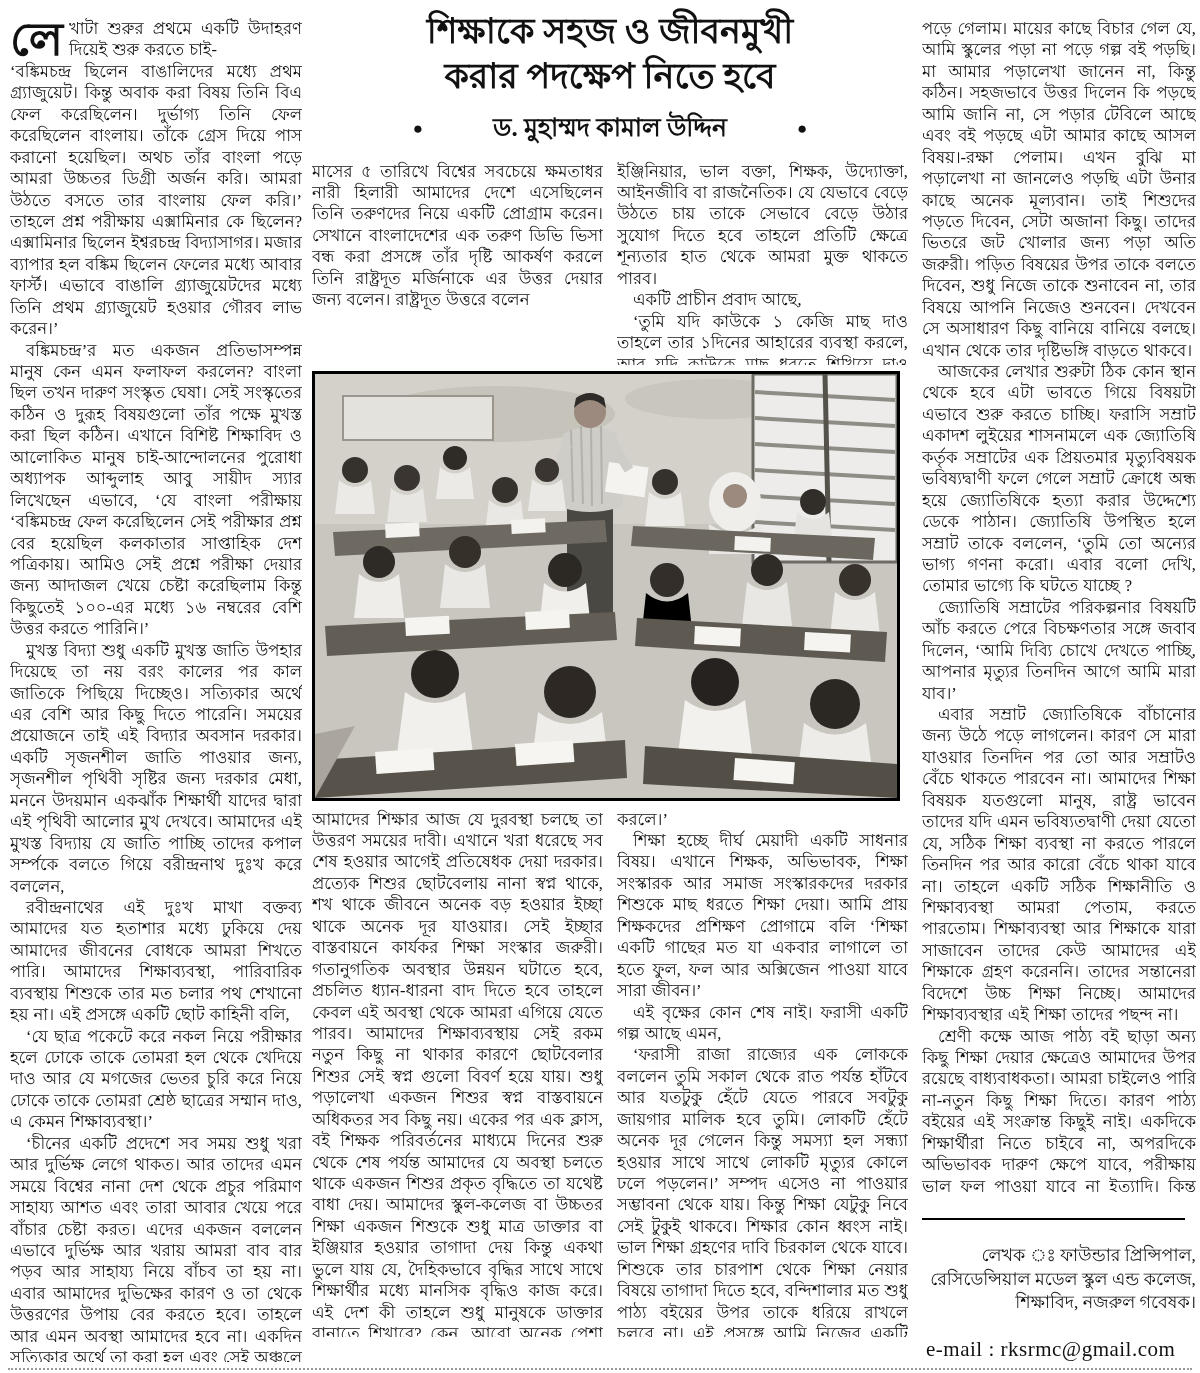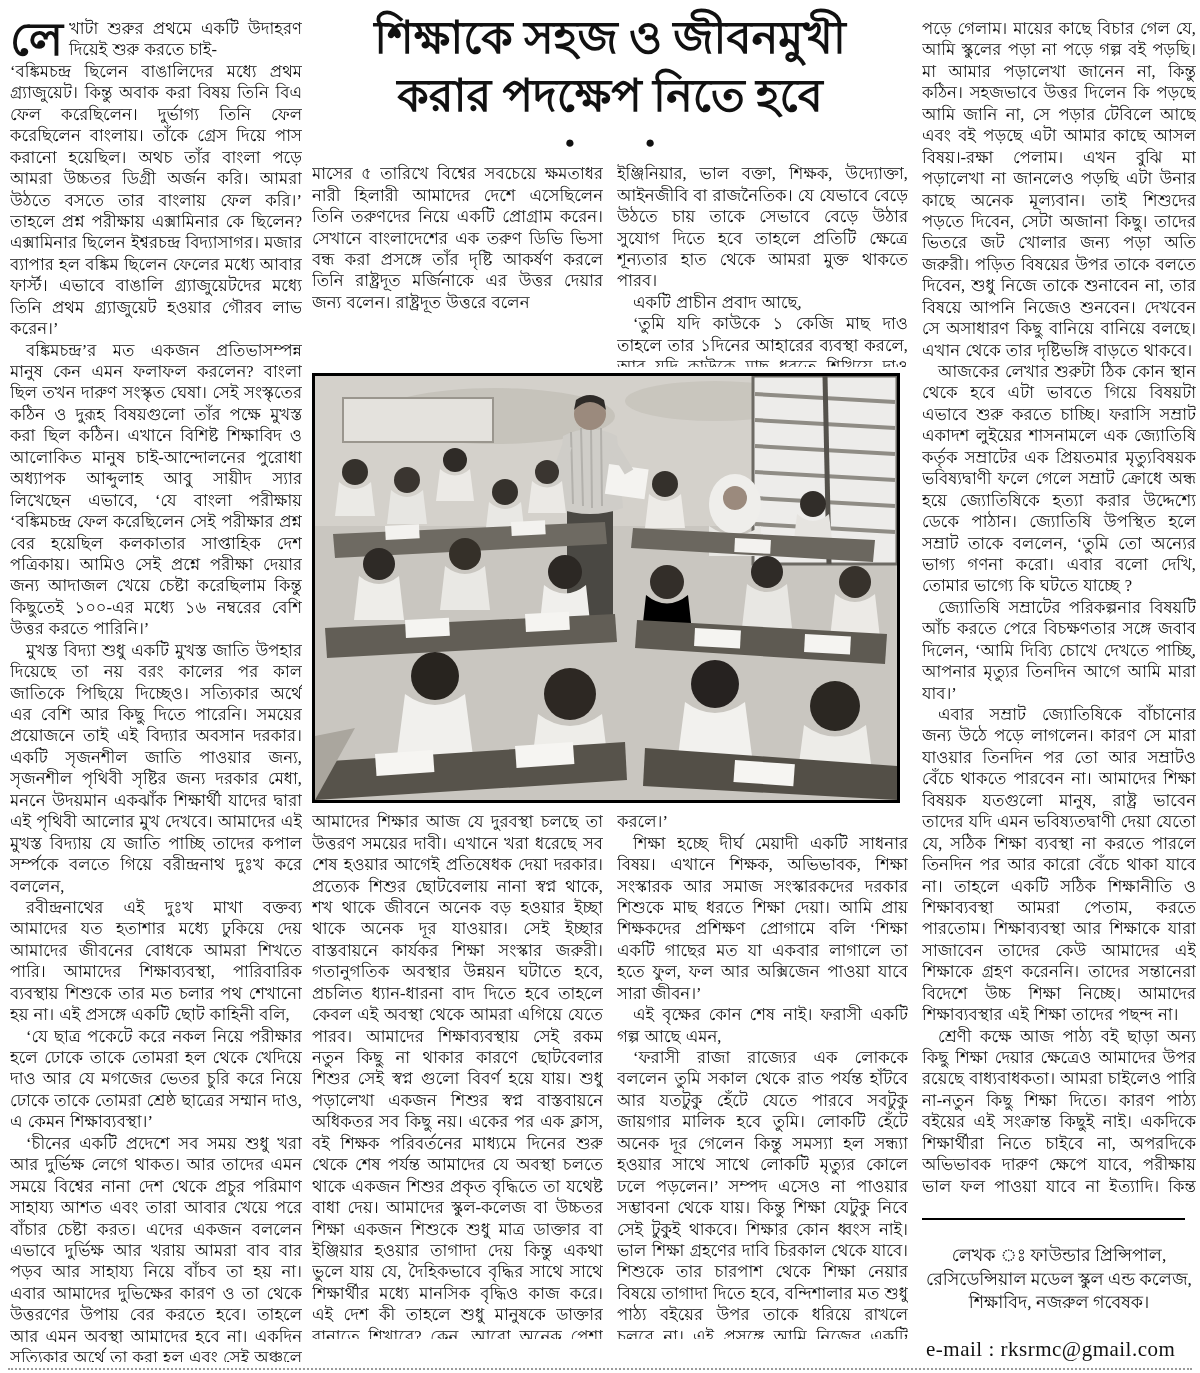--- a/index.html
+++ b/index.html
@@ -16,21 +16,21 @@
   
   .col-left{position:absolute;left:10px;top:18px;width:292px;height:1344px;overflow:hidden;}
   .dropcap{
     float:left;font-size:46px;line-height:.85;font-weight:bold;
     padding:2px 6px 0 0;
   }
   .first-para{margin:0;text-align:justify;font-size:16.5px;line-height:1.3;word-spacing:1px;}
   
   .center{position:absolute;left:312px;top:10px;width:596px;height:1356px;}
   .headline{
-    text-align:center;font-weight:bold;font-size:45px;line-height:1.28;
+    text-align:center;font-weight:bold;font-size:35px;line-height:1.28;
     letter-spacing:0;
   }
   .byline{
     display:flex;justify-content:center;align-items:center;gap:70px;
     font-size:25px;font-weight:bold;margin-top:8px;
   }
   .byline .dot{font-size:17px;}
   .center-top{display:flex;gap:14px;margin-top:10px;height:204px;overflow:hidden;}
   .center-top .subcol{flex:1;overflow:hidden;}
   .photo-frame{
@@ -39,21 +39,21 @@
   }
   .center-bottom{display:flex;gap:14px;margin-top:8px;height:528px;overflow:hidden;}
   .center-bottom .subcol{flex:1;overflow:hidden;}
   
   .col-right{
     position:absolute;left:922px;top:18px;width:274px;height:1344px;
     display:flex;flex-direction:column;gap:16px;
   }
   .col-right .body-paras{flex:1;overflow:hidden;}
   .author-rule{border:0;border-top:2px solid #000;margin:10px 0 8px 0;width:96%;}
-  .author-note{margin:0;text-align:center;font-size:17.5px;line-height:1.35;}
+  .author-note{margin:0;text-align:right;font-size:17.5px;line-height:1.35;}
   .email-line{margin:6px 0 0 4px;font-size:21px;letter-spacing:.5px;}
   .bottom-rule{
     position:absolute;left:8px;right:8px;bottom:3px;
     border-top:2px dotted #9a9a9a;height:0;
   }
 </style>
 </head>
 <body>
 
 <div class="page">
@@ -70,20 +70,21 @@
       </div>
   </div>
 
   <div class="center">
     <div class="headline">
       <div>শিক্ষাকে সহজ ও জীবনমুখী</div>
       <div>করার পদক্ষেপ নিতে হবে</div>
     </div>
     <div class="byline">
       <span class="dot">●</span>
+      <span>ড. মুহাম্মদ কামাল উদ্দিন</span>
       <span class="dot">●</span>
     </div>
 
     <div class="center-top">
       <div class="subcol">
           <p class="para">মাসের ৫ তারিখে বিশ্বের সবচেয়ে ক্ষমতাধর নারী হিলারী আমাদের দেশে এসেছিলেন তিনি তরুণদের নিয়ে একটি প্রোগ্রাম করেন। সেখানে বাংলাদেশের এক তরুণ ডিভি ভিসা বন্ধ করা প্রসঙ্গে তাঁর দৃষ্টি আকর্ষণ করলে তিনি রাষ্ট্রদূত মর্জিনাকে এর উত্তর দেয়ার জন্য বলেন। রাষ্ট্রদূত উত্তরে বলেন</p>
         </div>
       <div class="subcol">
           <p class="para">ইঞ্জিনিয়ার, ভাল বক্তা, শিক্ষক, উদ্যোক্তা, আইনজীবি বা রাজনৈতিক। যে যেভাবে বেড়ে উঠতে চায় তাকে সেভাবে বেড়ে উঠার সুযোগ দিতে হবে তাহলে প্রতিটি ক্ষেত্রে শূন্যতার হাত থেকে আমরা মুক্ত থাকতে পারব।</p>
           <p class="para">একটি প্রাচীন প্রবাদ আছে,</p>

